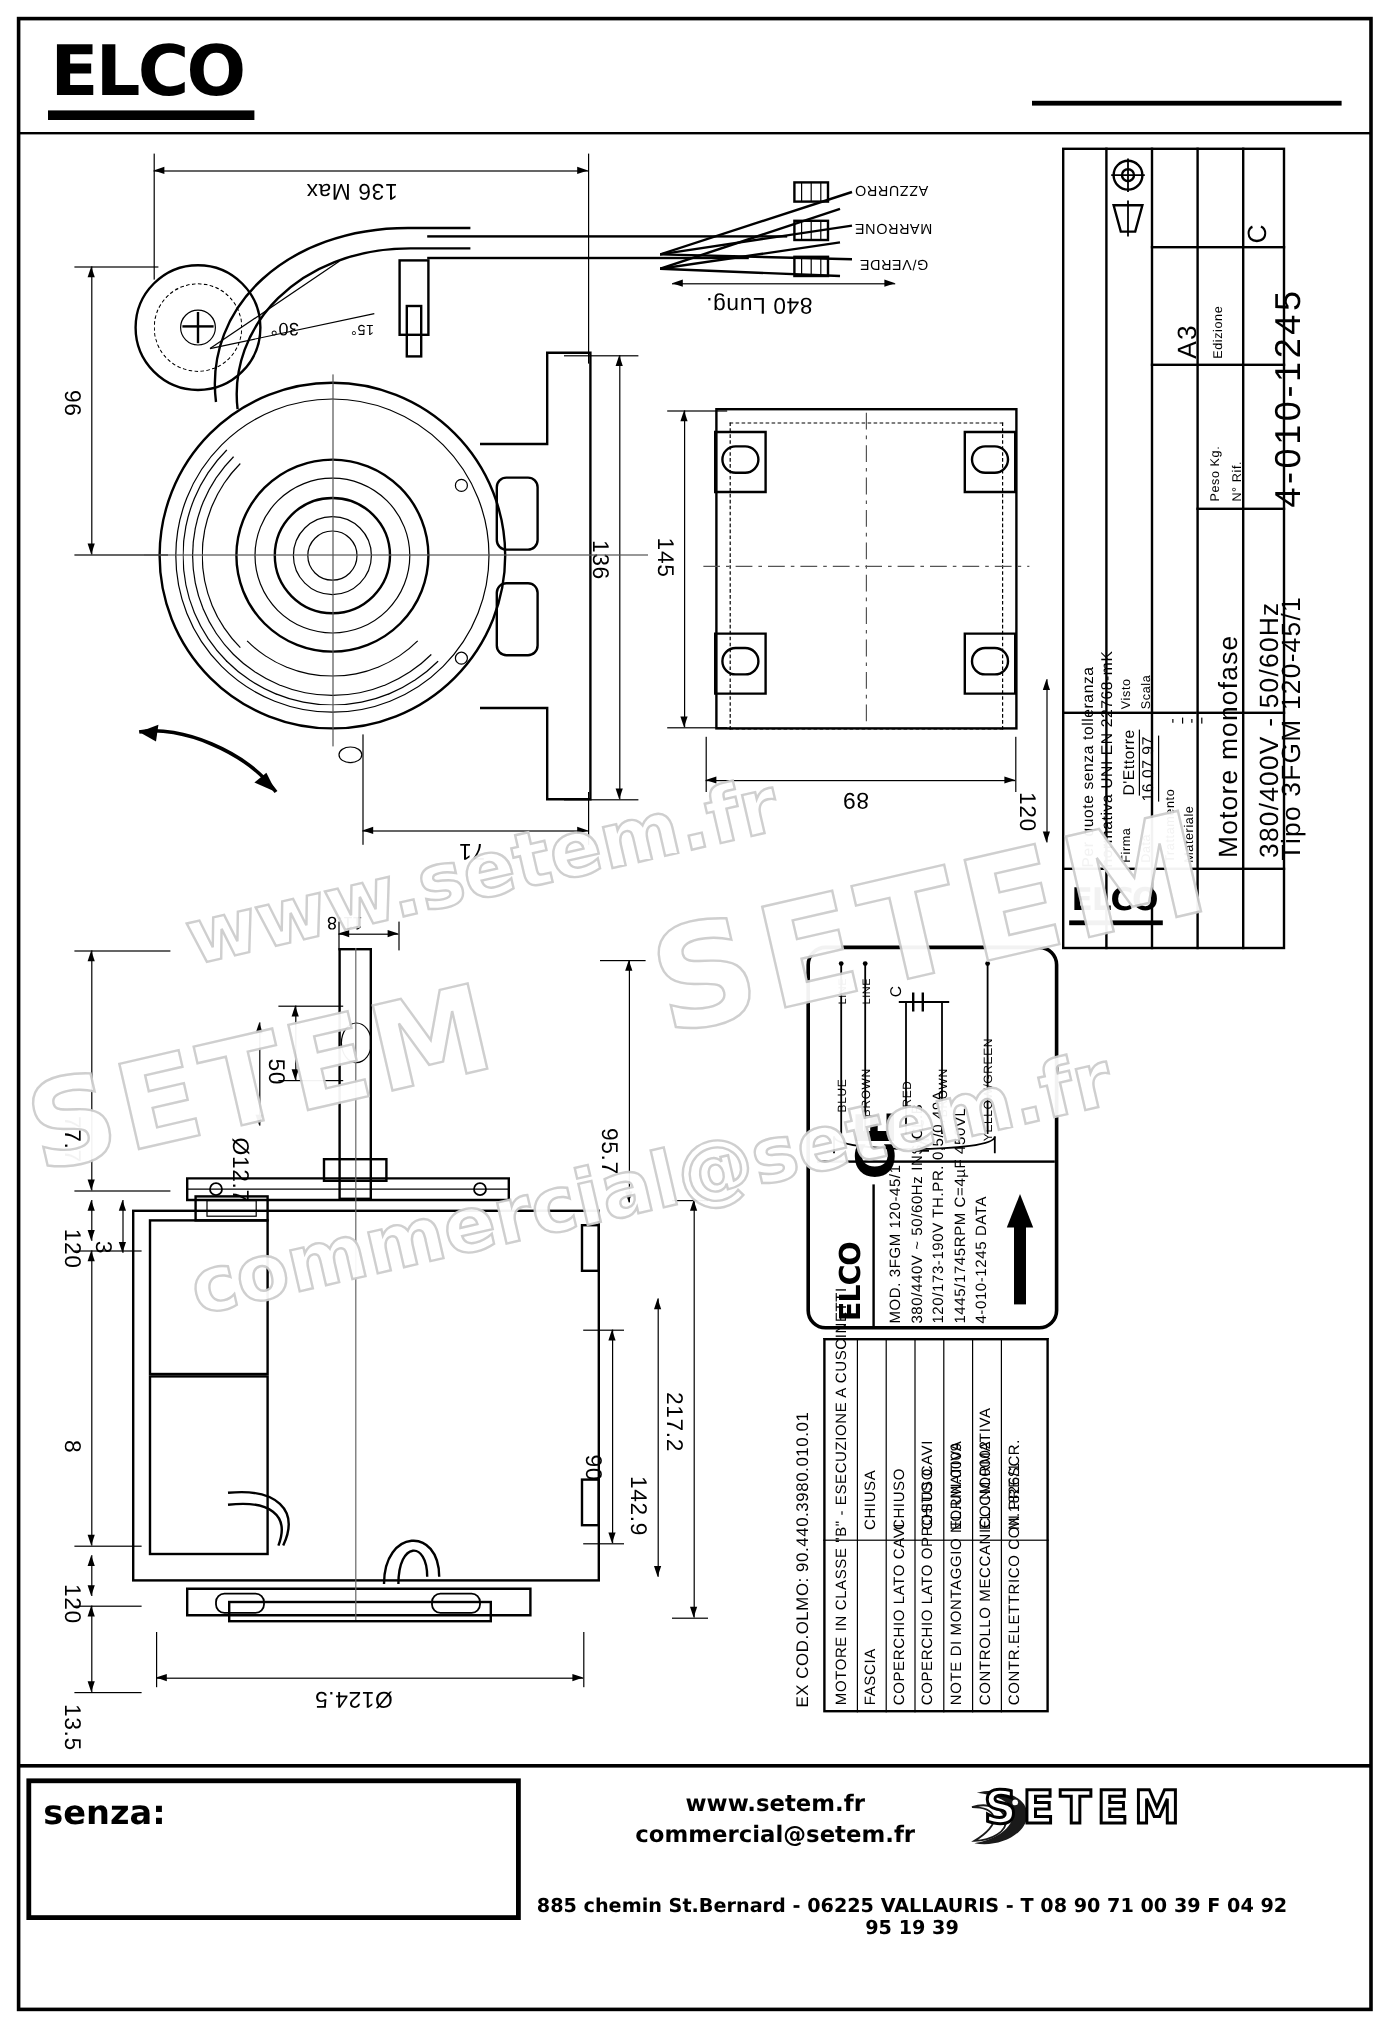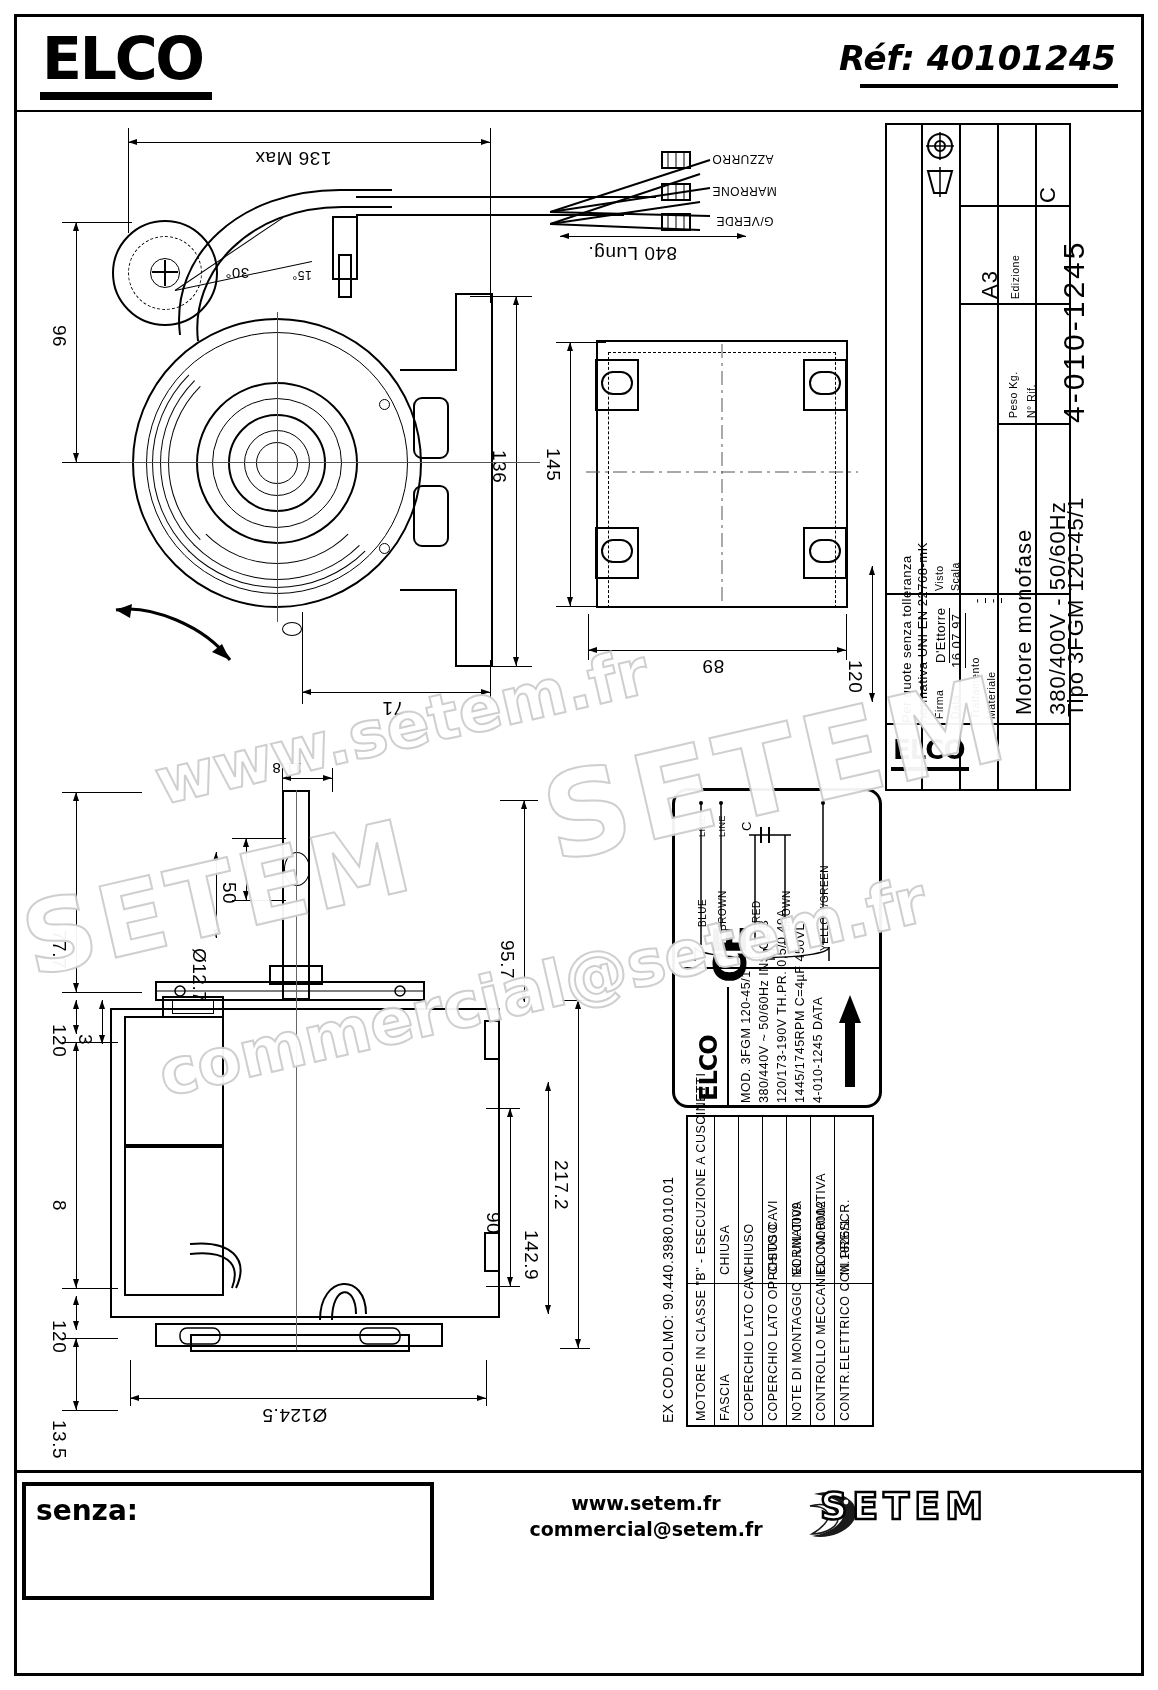--- a/index.html
+++ b/index.html
@@ -154,21 +154,20 @@
 </style>
 </head>
 <body>
 
 <div id="sheet">
 
   <div class="frame-outer"></div>
 
   <div class="logo-elco">ELCO</div>
   <div class="logo-elco-rule"></div>
-  <div class="ref-text">Réf: 40101245</div>
   <div class="ref-rule"></div>
   <div class="ln hl2" style="left:16px;top:110px;width:1126px;"></div>
 
   <div>
 
     <div class="ext vl" style="left:128px;top:128px;height:105px;"></div>
     <div class="ext vl" style="left:490px;top:128px;height:175px;"></div>
     <div class="dimline" style="left:128px;top:142px;width:362px;"></div>
     <div class="dimtxt rot180" style="left:255px;top:147px;">136 Max</div>
 
@@ -549,14 +548,15 @@
   <div class="footer-web">
     <div>www.setem.fr</div>
     <div>commercial@setem.fr</div>
   </div>
   <svg class="setem-bird" viewBox="0 0 72 58">
     <path d="M14 6 C34 0, 58 10, 56 26 C54 42, 30 52, 12 48 C26 46, 42 38, 44 26 C46 14, 30 8, 14 6 Z" fill="#1a1a1a"></path>
     <path d="M10 18 C22 14, 36 18, 38 28 C40 38, 26 46, 12 46 C22 40, 30 32, 28 26 C26 20, 18 18, 10 18 Z" fill="#fff" stroke="#1a1a1a" stroke-width="1.5"></path>
     <circle cx="46" cy="14" r="2.4" fill="#fff"></circle>
   </svg>
   <div class="setem-logo">SETEM</div>
+  <div class="footer-addr">885 chemin St.Bernard  -   06225 VALLAURIS  -   T 08 90 71 00 39   F 04 92 95 19 39</div>
 
 </div>
 
 </body></html>

